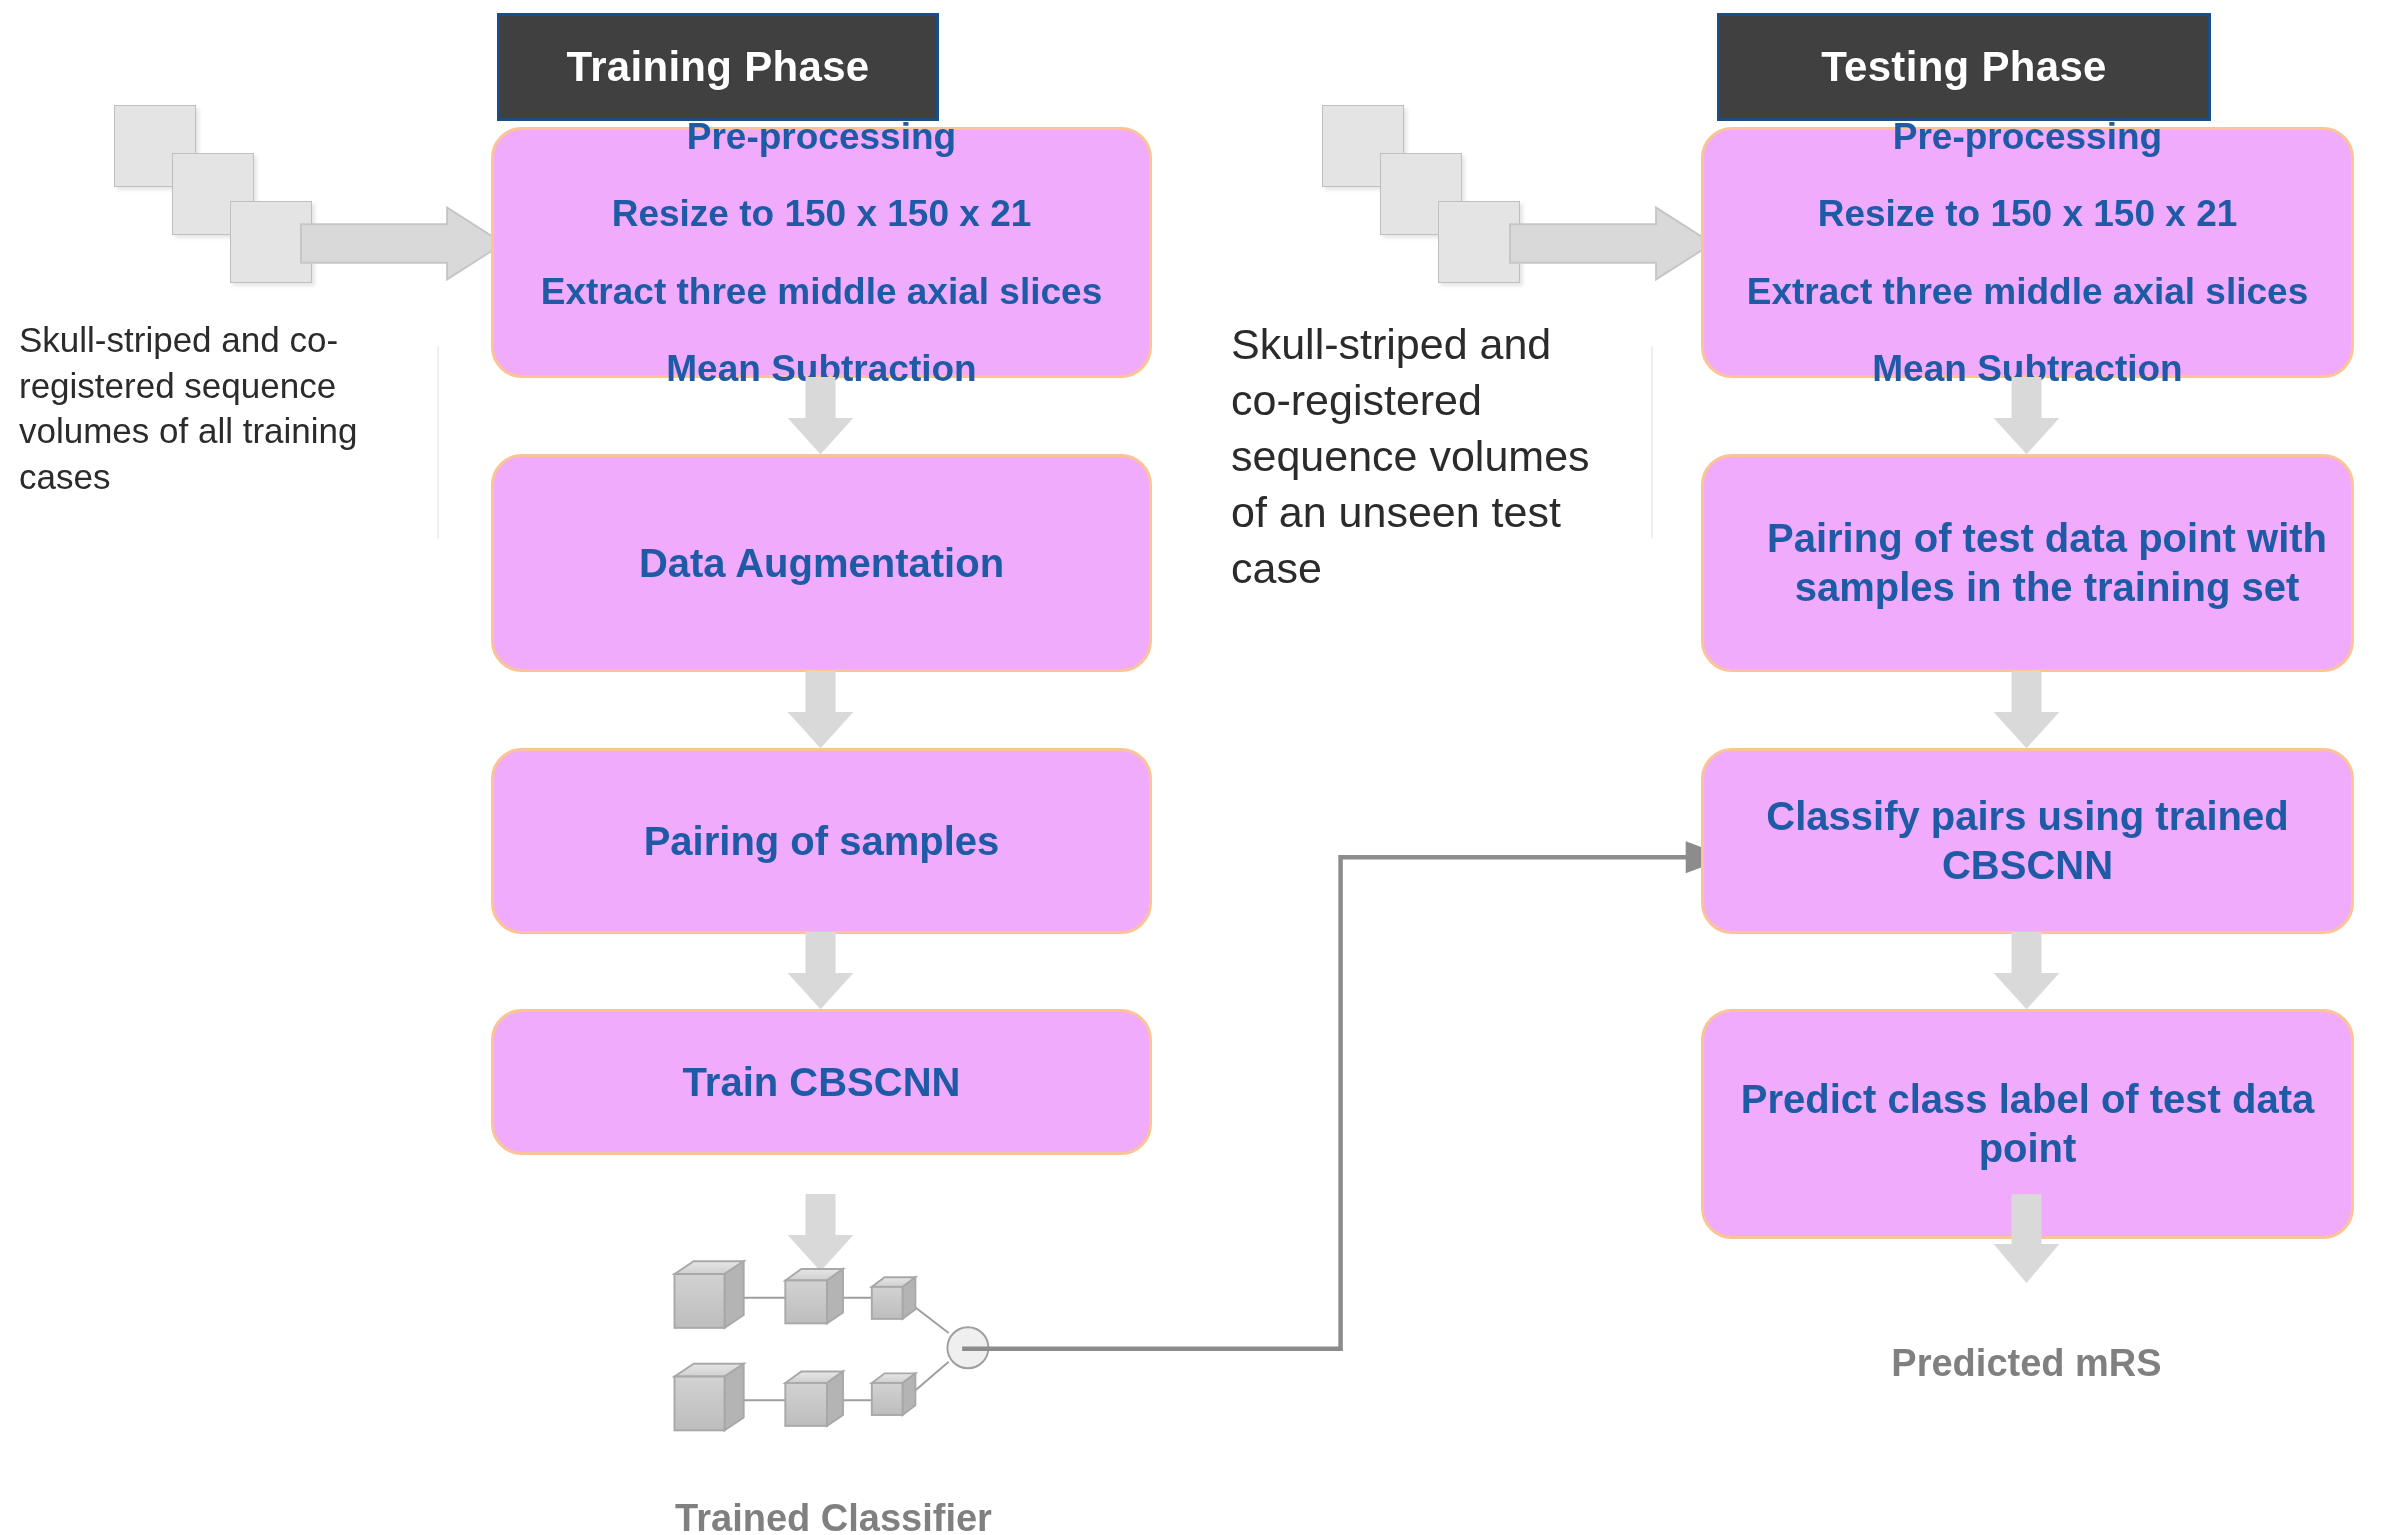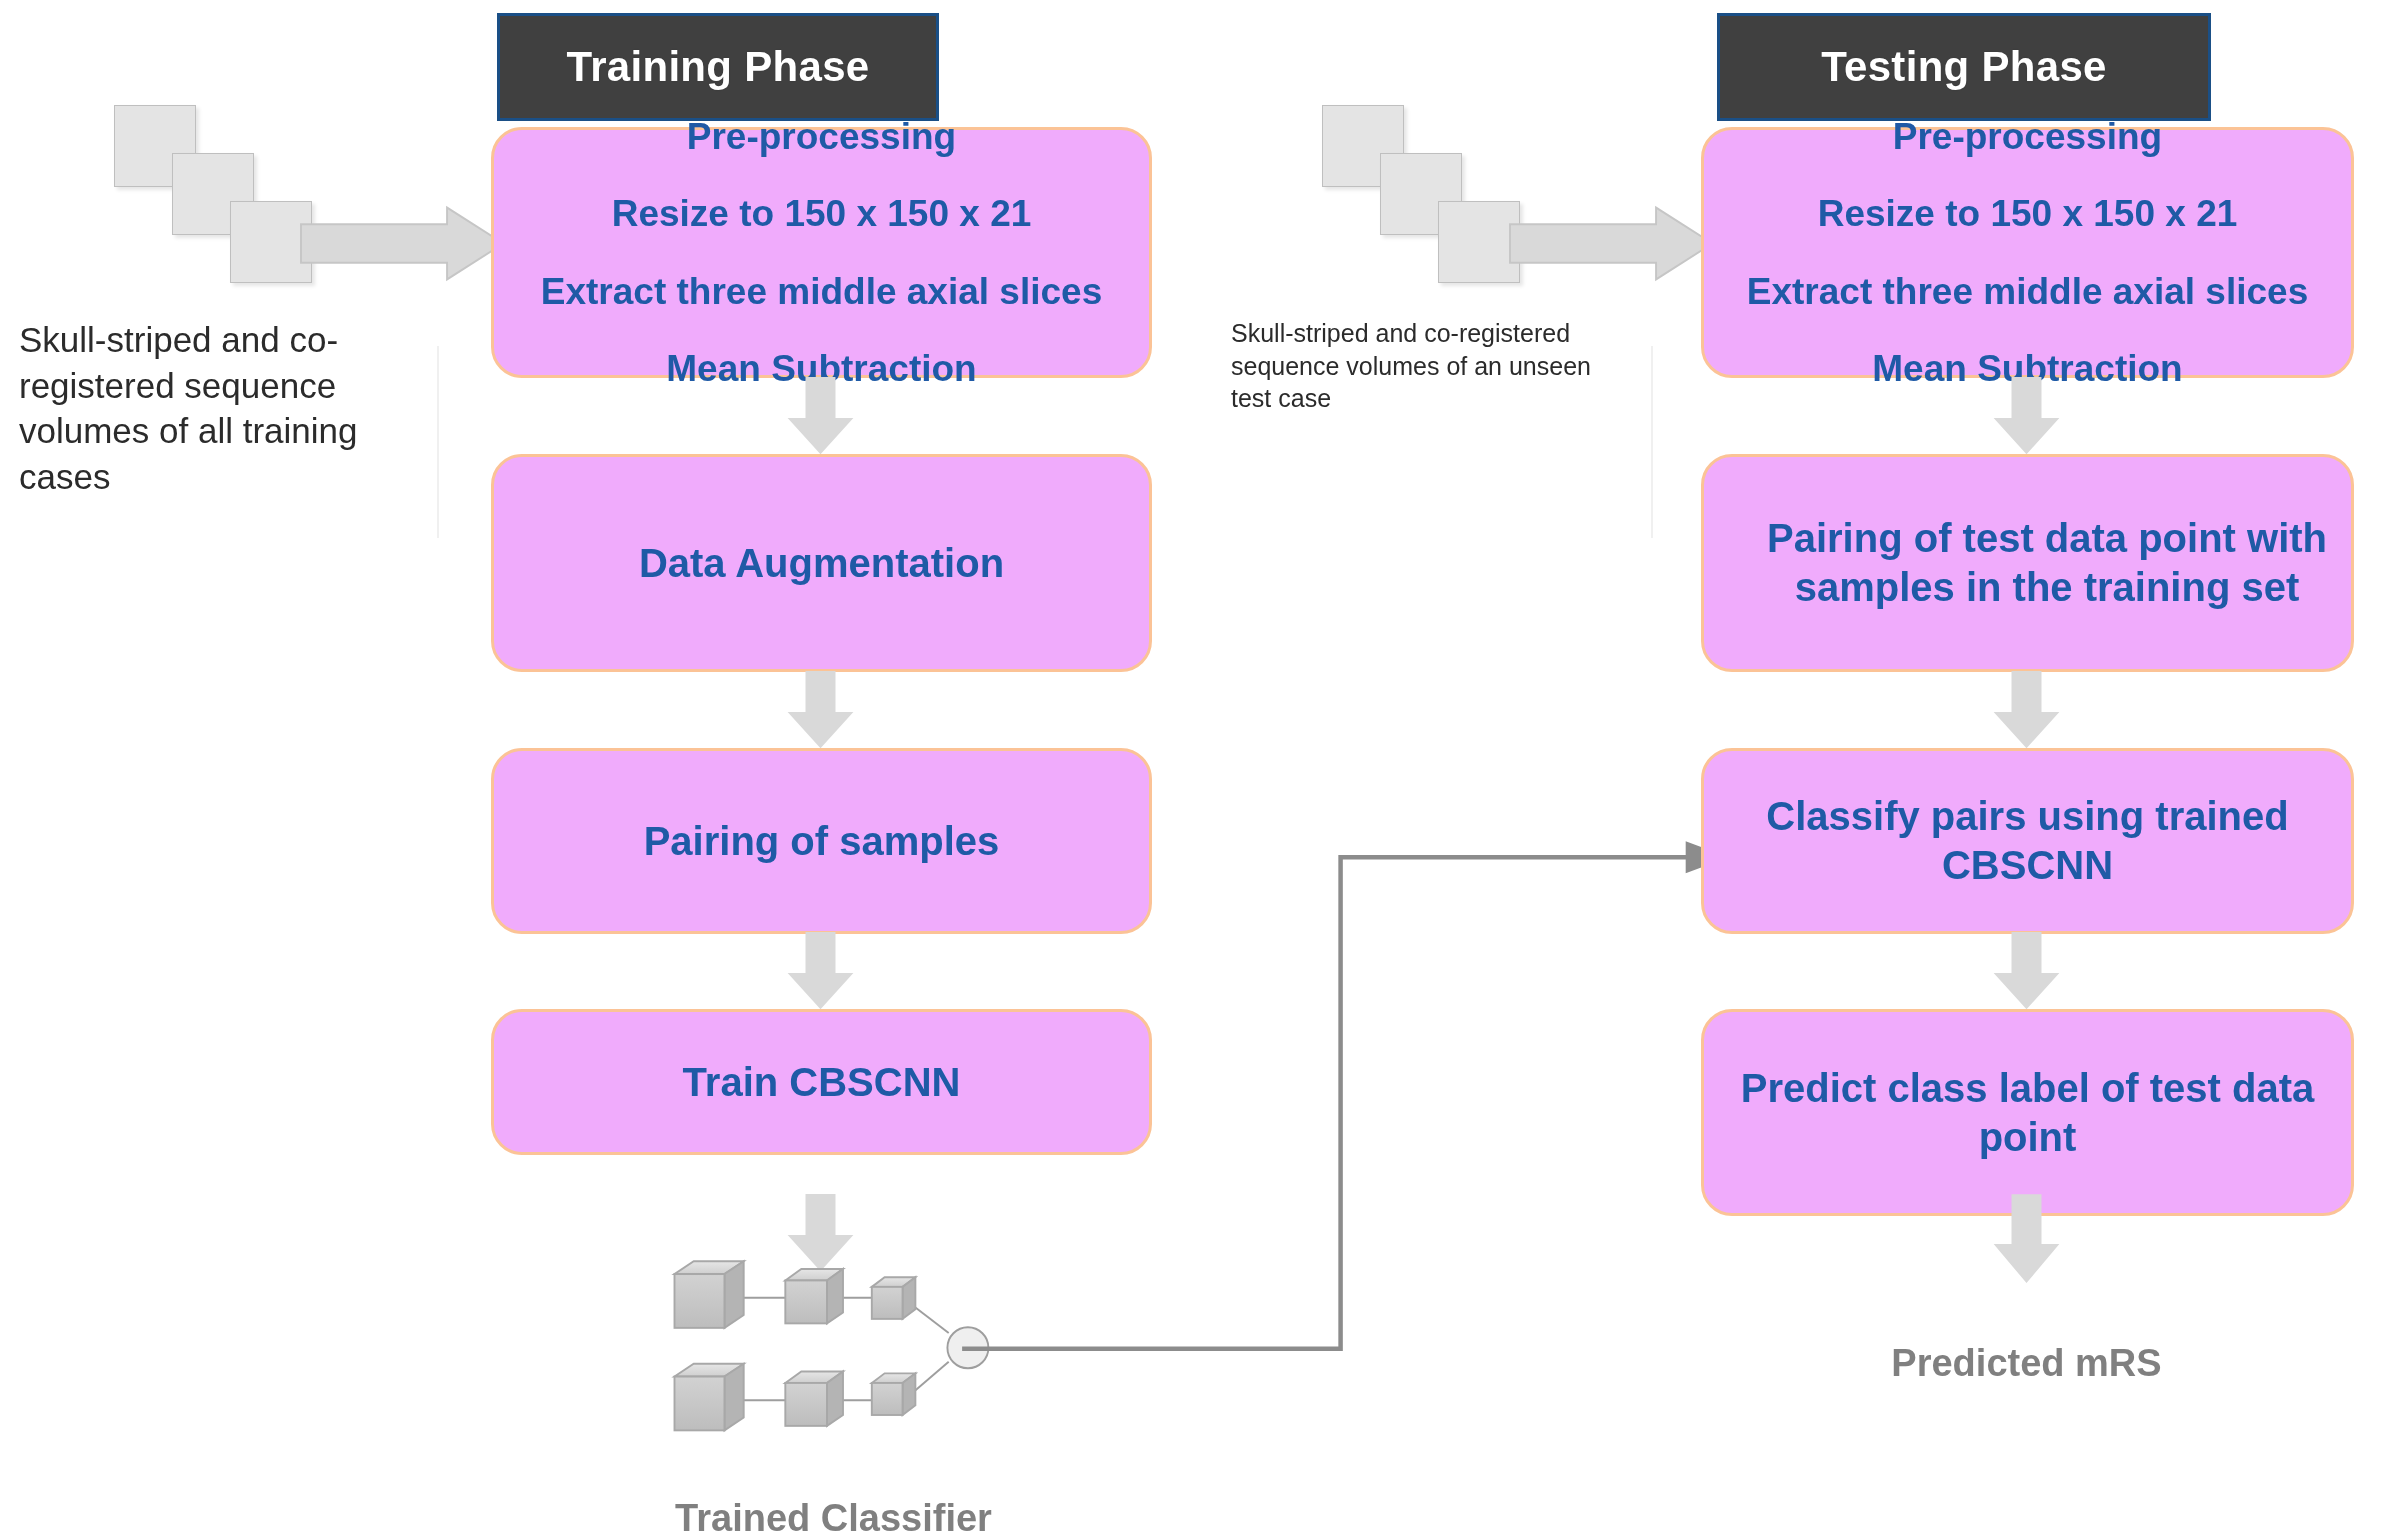--- a/index.html
+++ b/index.html
@@ -202,21 +202,21 @@
   </svg>
 
   <div class="slab" style="left:1322px; top:105px; width:80px; height:80px;"></div>
   <div class="slab" style="left:1380px; top:153px; width:80px; height:80px;"></div>
   <div class="slab" style="left:1438px; top:201px; width:80px; height:80px;"></div>
 
   <svg class="arrow-svg" style="left:1510px; top:205px;" width="205" height="77" viewBox="0 0 320 120">
     <path d="M0,30 L228,30 L228,4 L316,60 L228,116 L228,90 L0,90 Z" fill="#d9d9d9" stroke="#c6c6c6" stroke-width="3"></path>
   </svg>
 
-  <div class="caption" style="left:1231px; top:317px; width:372px; font-size:25px;">Skull-striped and co-registered sequence volumes of an unseen test case</div>
+  <div class="caption" style="left:1231px; top:317px; width:372px; font-size:43px;">Skull-striped and co-registered sequence volumes of an unseen test case</div>
 
   <div class="phase-banner" style="left:1717px; top:13px; width:494px; height:108px; font-size:42px;">
     <span>Testing Phase</span>
   </div>
 
   <div class="pbox" style="left:1701px; top:127px; width:653px; height:251px;">
     <div class="ptext" style="font-size:37px;">
       <span class="hdline">Pre-processing</span>
       <span class="subline">Resize to 150 x 150 x 21</span>
       <span class="subline">Extract three middle axial slices</span>
@@ -241,21 +241,21 @@
   <div class="pbox" style="left:1701px; top:748px; width:653px; height:186px;">
     <div class="ptext" style="font-size:40px;">
       <span class="hdline">Classify pairs using trained CBSCNN</span>
     </div>
   </div>
 
   <svg class="arrow-svg" style="left:1993px; top:932px;" width="67" height="78" viewBox="0 0 105 122">
     <path d="M29,0 L76,0 L76,64 L104,64 L52.5,121 L1,64 L29,64 Z" fill="#d9d9d9"></path>
   </svg>
 
-  <div class="pbox" style="left:1701px; top:1009px; width:653px; height:207px;">
+  <div class="pbox" style="left:1701px; top:1009px; width:653px; height:230px;">
     <div class="ptext" style="font-size:40px;">
       <span class="hdline">Predict class label of test data point</span>
     </div>
   </div>
 
   <svg class="arrow-svg" style="left:1993px; top:1194px;" width="67" height="90" viewBox="0 0 105 140">
     <path d="M29,0 L76,0 L76,78 L104,78 L52.5,139 L1,78 L29,78 Z" fill="#d9d9d9"></path>
   </svg>
 
   <div class="grey-label" style="left:1770px; top:1302px; width:513px; font-size:38px;">Predicted mRS</div>

